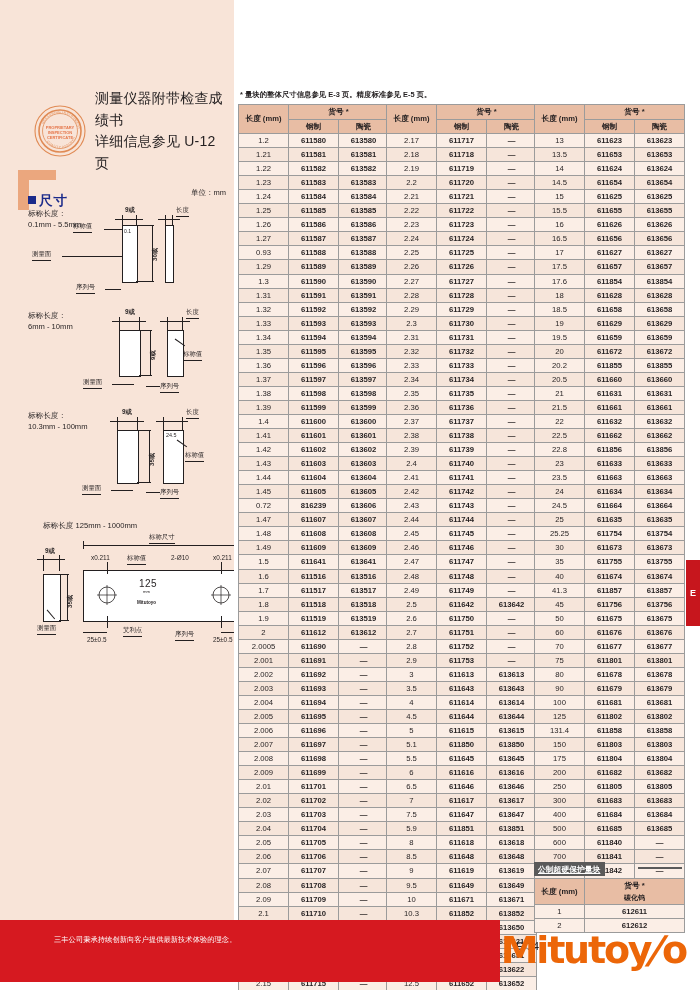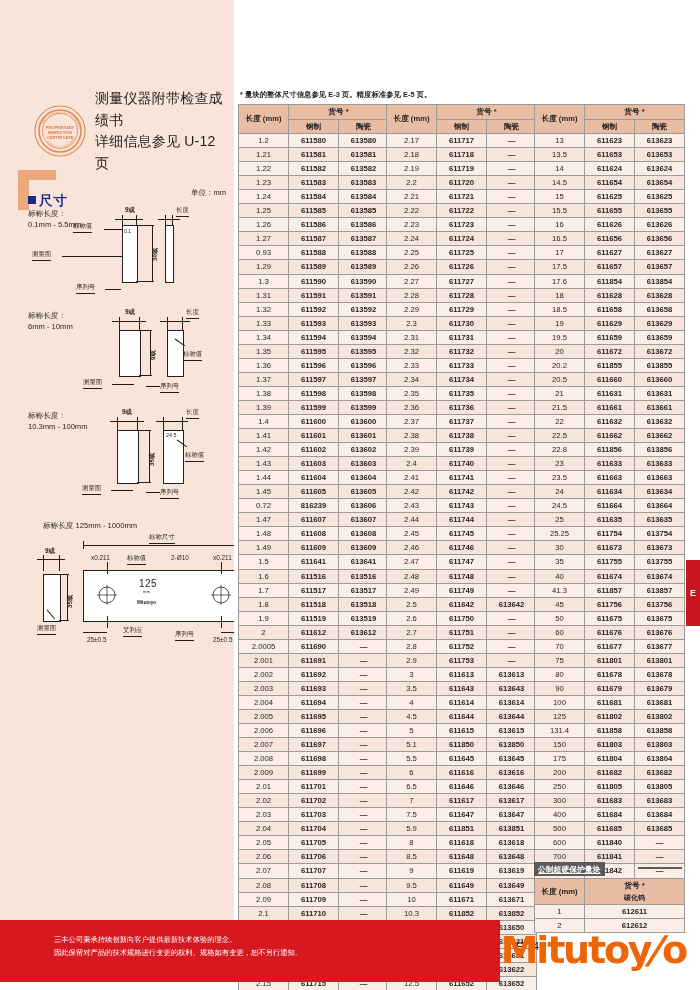--- a/index.html
+++ b/index.html
@@ -1225,19 +1225,18 @@
     </div>
 
     <div class="tab">
       <span>E</span>
     </div>
   </div>
 
   <div class="foot-bar">
     <div class="ft">
       <p>三丰公司秉承持续创新向客户提供最新技术体验的理念。</p>
-      <p>因此保留对产品的技术规格进行变更的权利。规格如有变更，恕不另行通知。</p>
     </div>
   </div>
   <div class="pg-num">E-14</div>
   <div class="logo">Mitutoy<span class="sl">/</span>o</div>
 
 </div>
 
 </body></html>

